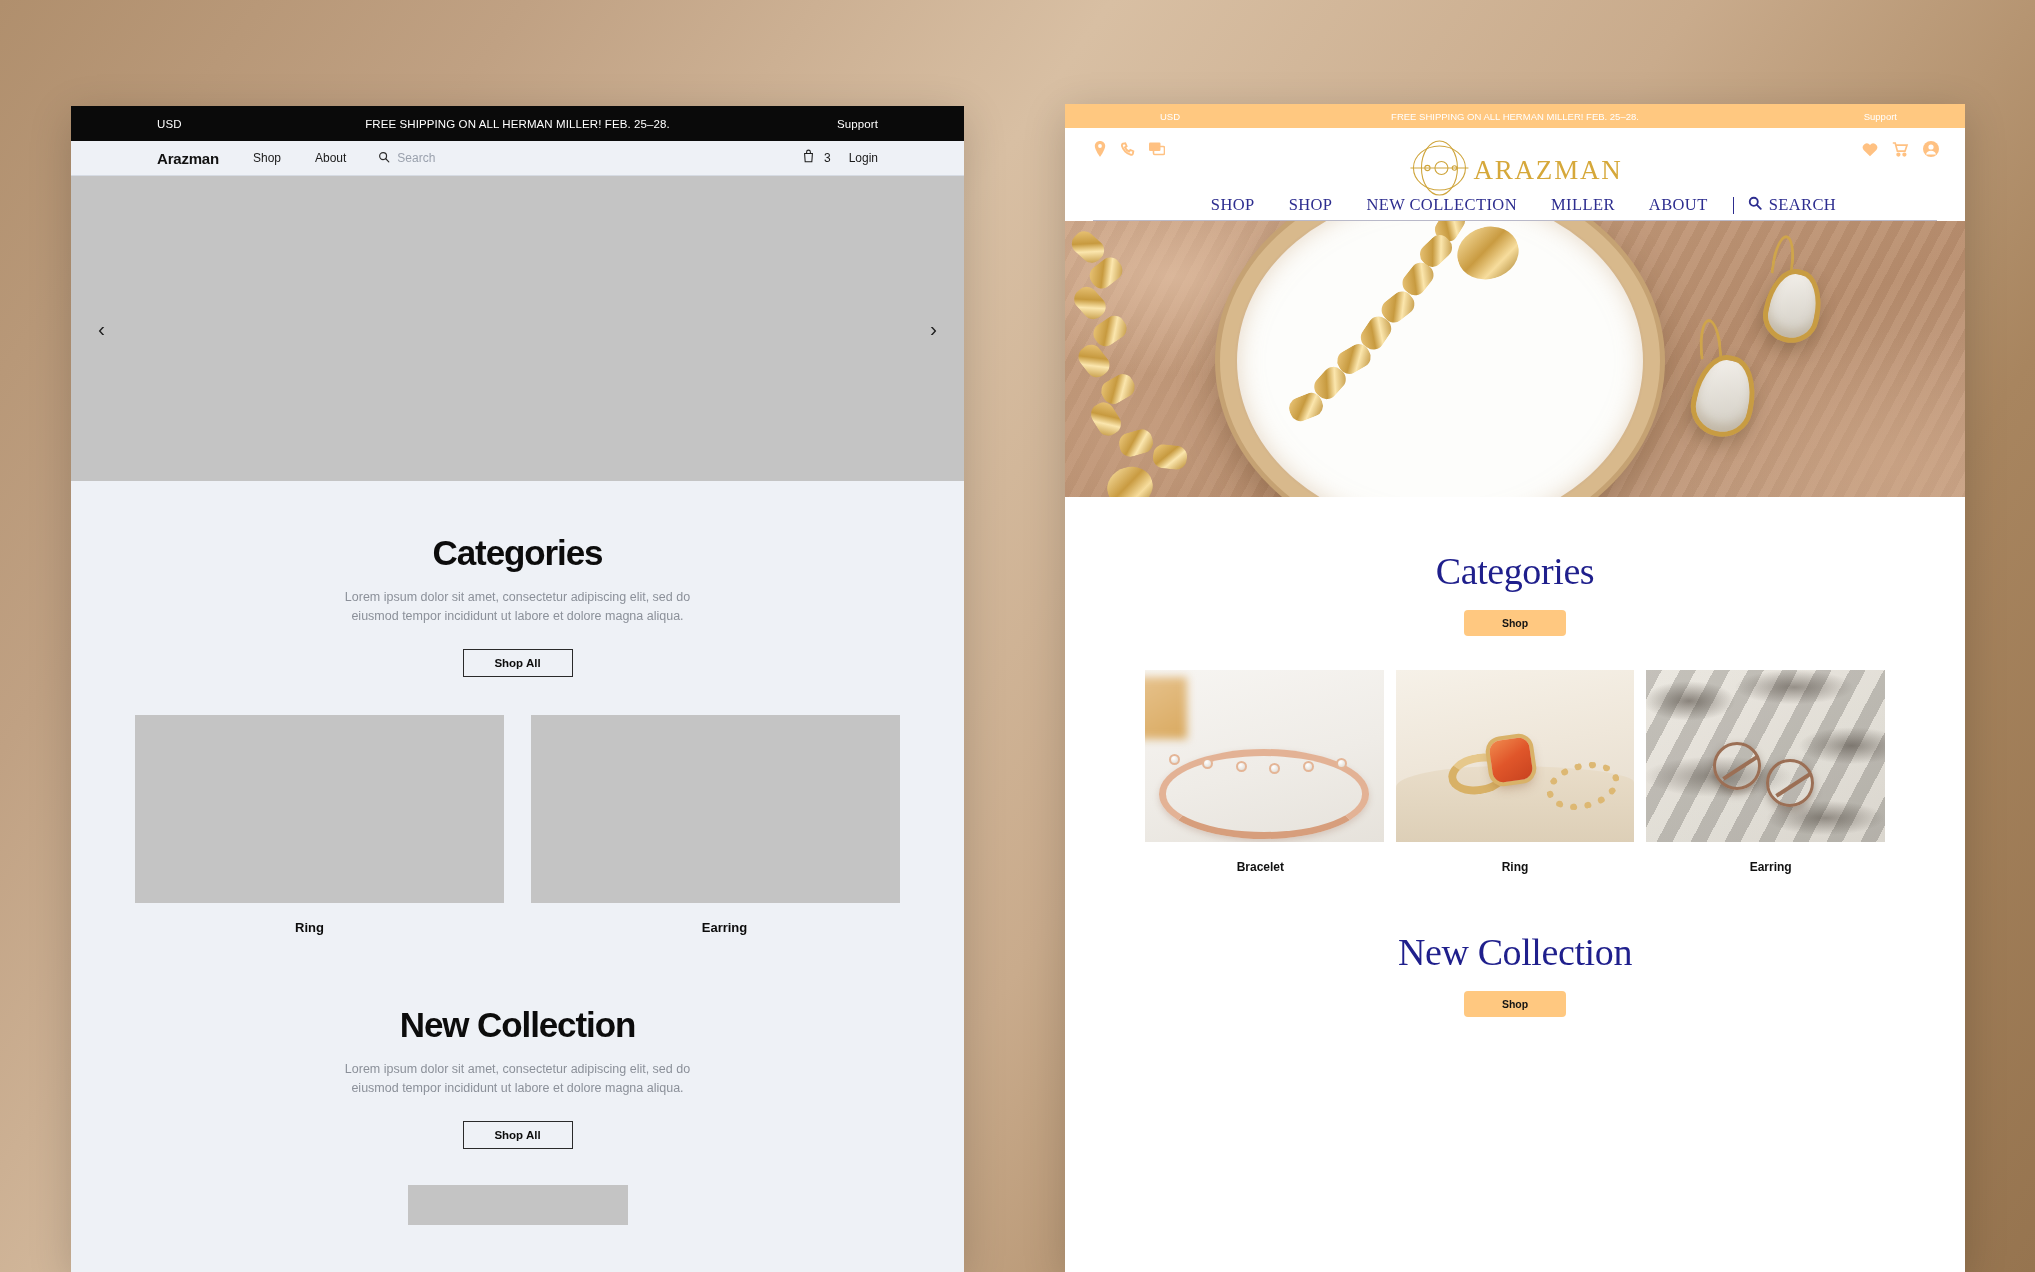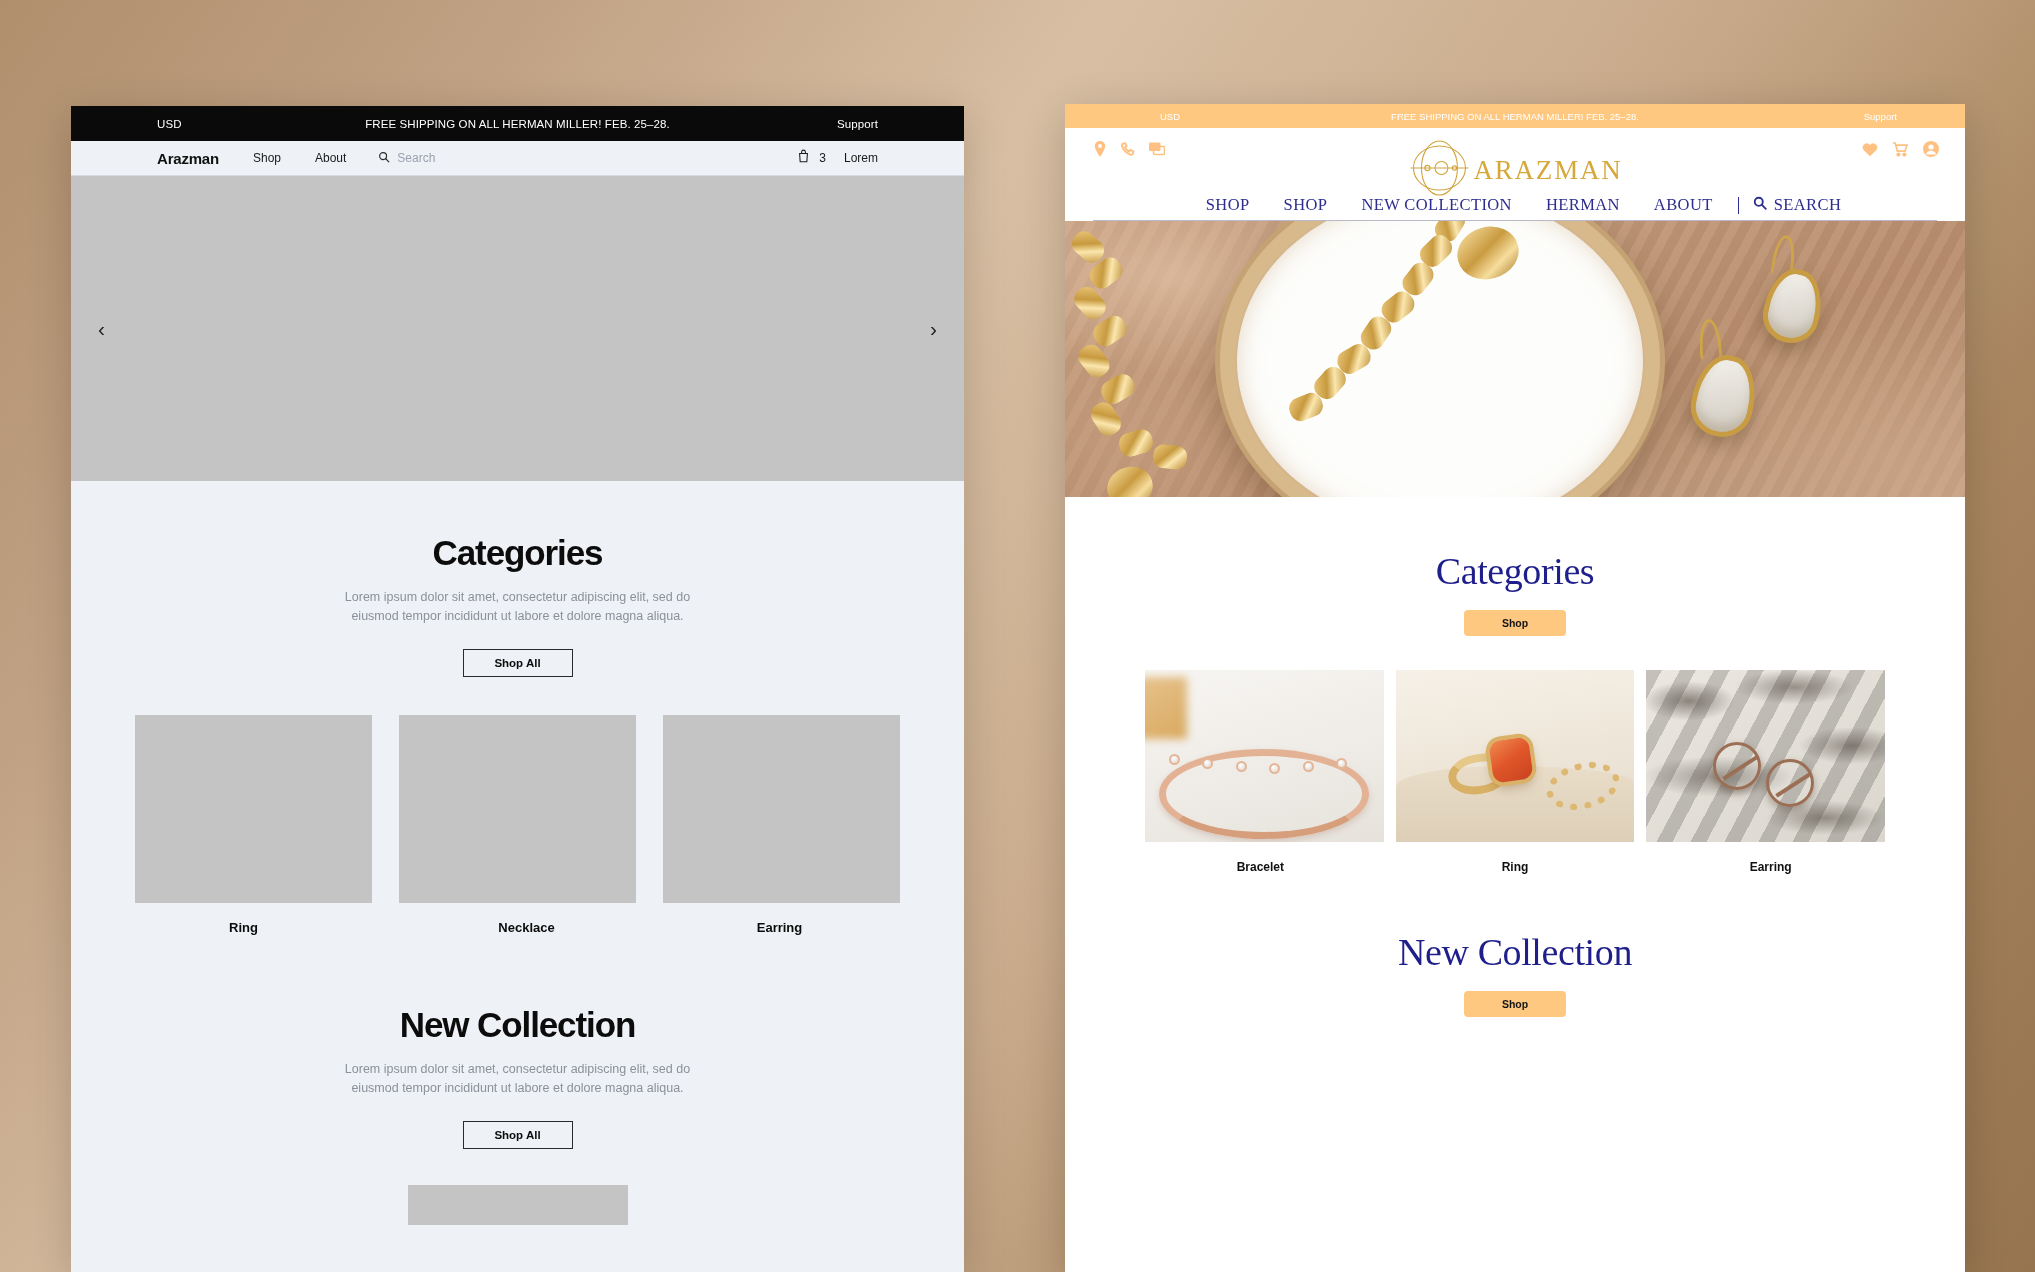--- a/index.html
+++ b/index.html
@@ -430,42 +430,38 @@
     </span>
 
     <span class="wf-nav-right">
       <span>
         <svg width="13" height="14" viewBox="0 0 16 17" fill="none" stroke="#1d1d1d" stroke-width="1.3">
           <path d="M3.2 5.4h9.6l-.7 10.2H3.9z"></path>
             <path d="M5.7 5.4V3.6a2.3 2.3 0 0 1 4.6 0v1.8"></path>
         </svg>
       </span>
       <span class="wf-cart-count">3</span>
-      <span class="wf-login">Lorem</span>
+      <span class="wf-login">Login</span>
     </span>
   </div>
 
   <div class="wf-hero">
     <span class="wf-arrow left">‹</span>
     <span class="wf-arrow right">›</span>
   </div>
 
   <div class="wf-section">
     <div class="wf-h2">Categories</div>
     <div class="wf-sub">Lorem ipsum dolor sit amet, consectetur adipiscing elit, sed do eiusmod tempor incididunt ut labore et dolore magna aliqua.</div>
     <button class="wf-btn">Shop All</button>
 
     <div class="wf-cards">
       <div class="wf-card">
         <div class="wf-card-img"></div>
         <div class="wf-card-label">Ring</div>
-      </div>
-      <div class="wf-card">
-        <div class="wf-card-img"></div>
-        <div class="wf-card-label">Necklace</div>
       </div>
       <div class="wf-card">
         <div class="wf-card-img"></div>
         <div class="wf-card-label">Earring</div>
       </div>
     </div>
   </div>
 
   <div class="wf-section second">
     <div class="wf-h2">New Collection</div>
@@ -538,21 +534,21 @@
           <circle cx="8" cy="6" r="2.6" fill="#fff"></circle>
           <path d="M3 13.6a5.2 5.2 0 0 1 10 0z" fill="#fff"></path>
         </svg>
       </span>
     </div>
 
     <div class="mk-nav">
       <span class="mk-navlink">SHOP</span>
       <span class="mk-navlink">SHOP</span>
       <span class="mk-navlink">NEW COLLECTION</span>
-      <span class="mk-navlink">HERMAN</span>
+      <span class="mk-navlink">MILLER</span>
       <span class="mk-navlink">ABOUT</span>
       <span class="mk-nav-divider"></span>
       <span class="mk-search-group">
         <span>
           <svg width="14" height="14" viewBox="0 0 16 16" fill="none" stroke="#2d2d8f" stroke-width="2.1">
             <circle cx="6.6" cy="6.6" r="4.6"></circle>
               <line x1="10.2" y1="10.2" x2="14.6" y2="14.6" stroke-linecap="round"></line>
           </svg>
         </span>
         <span class="mk-navlink" style="padding:0">SEARCH</span>

